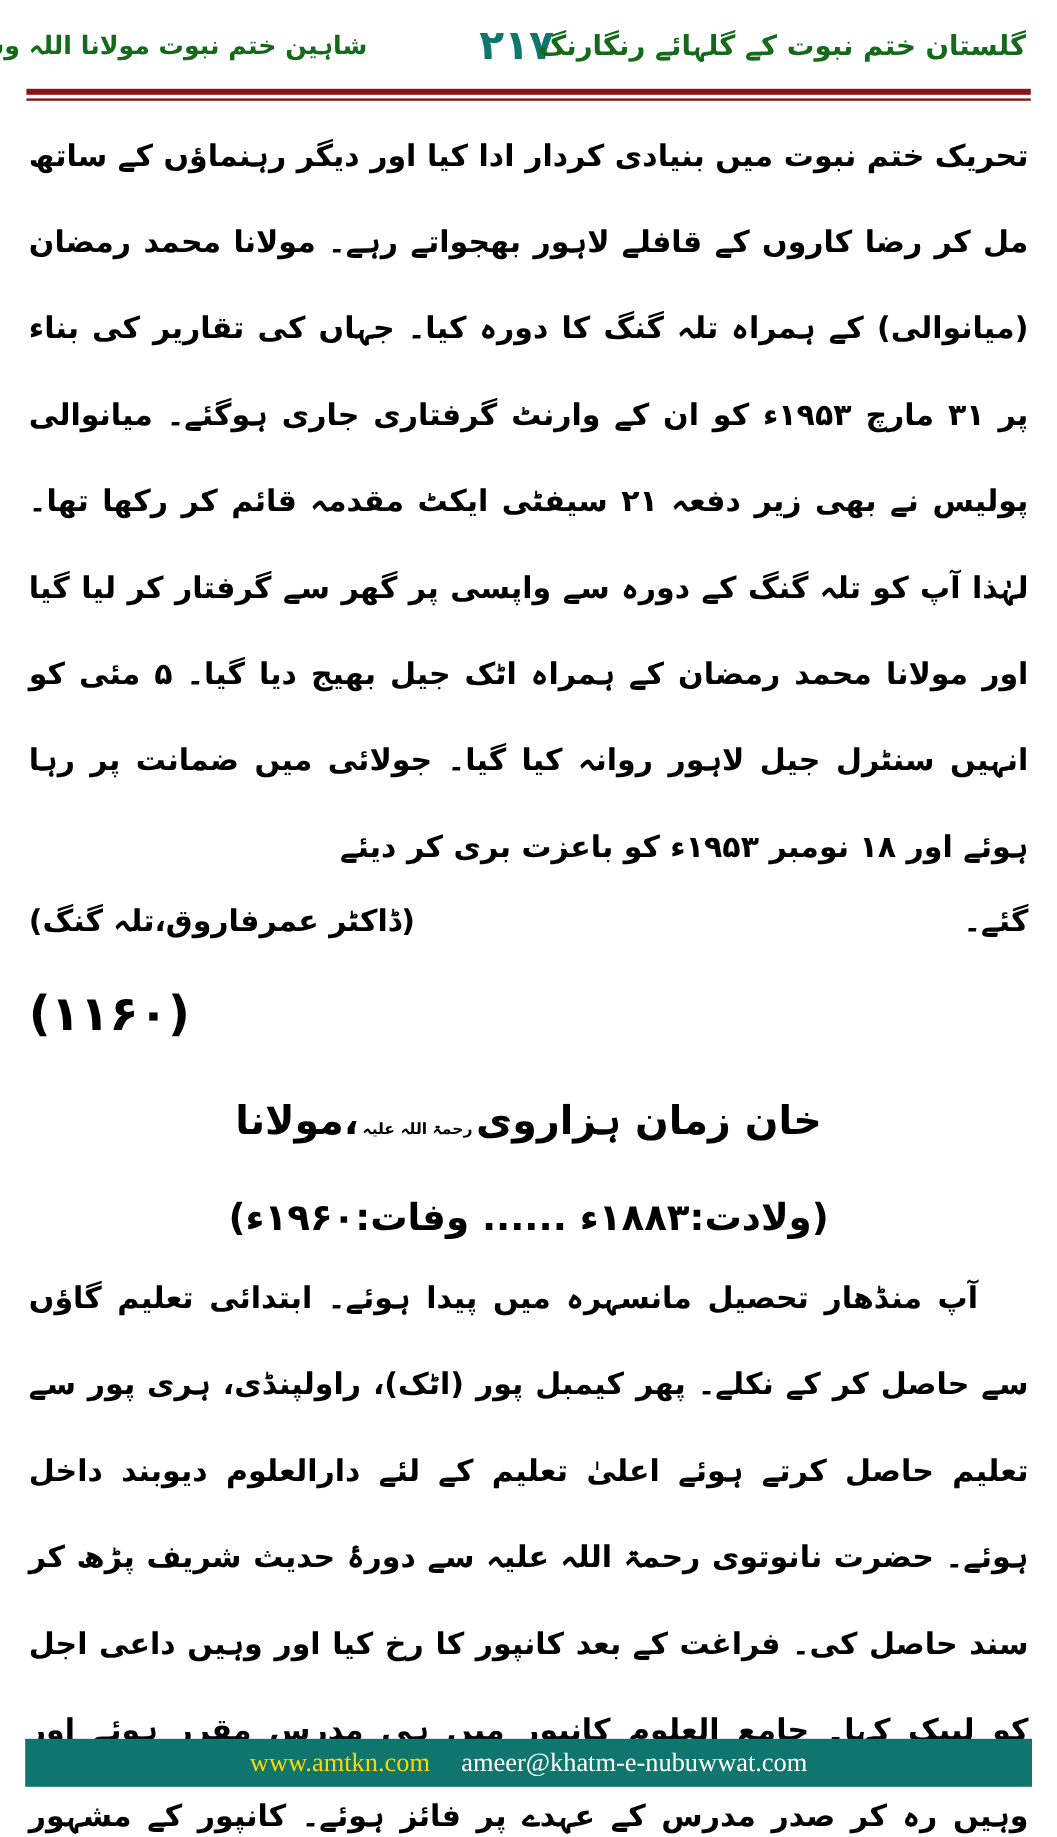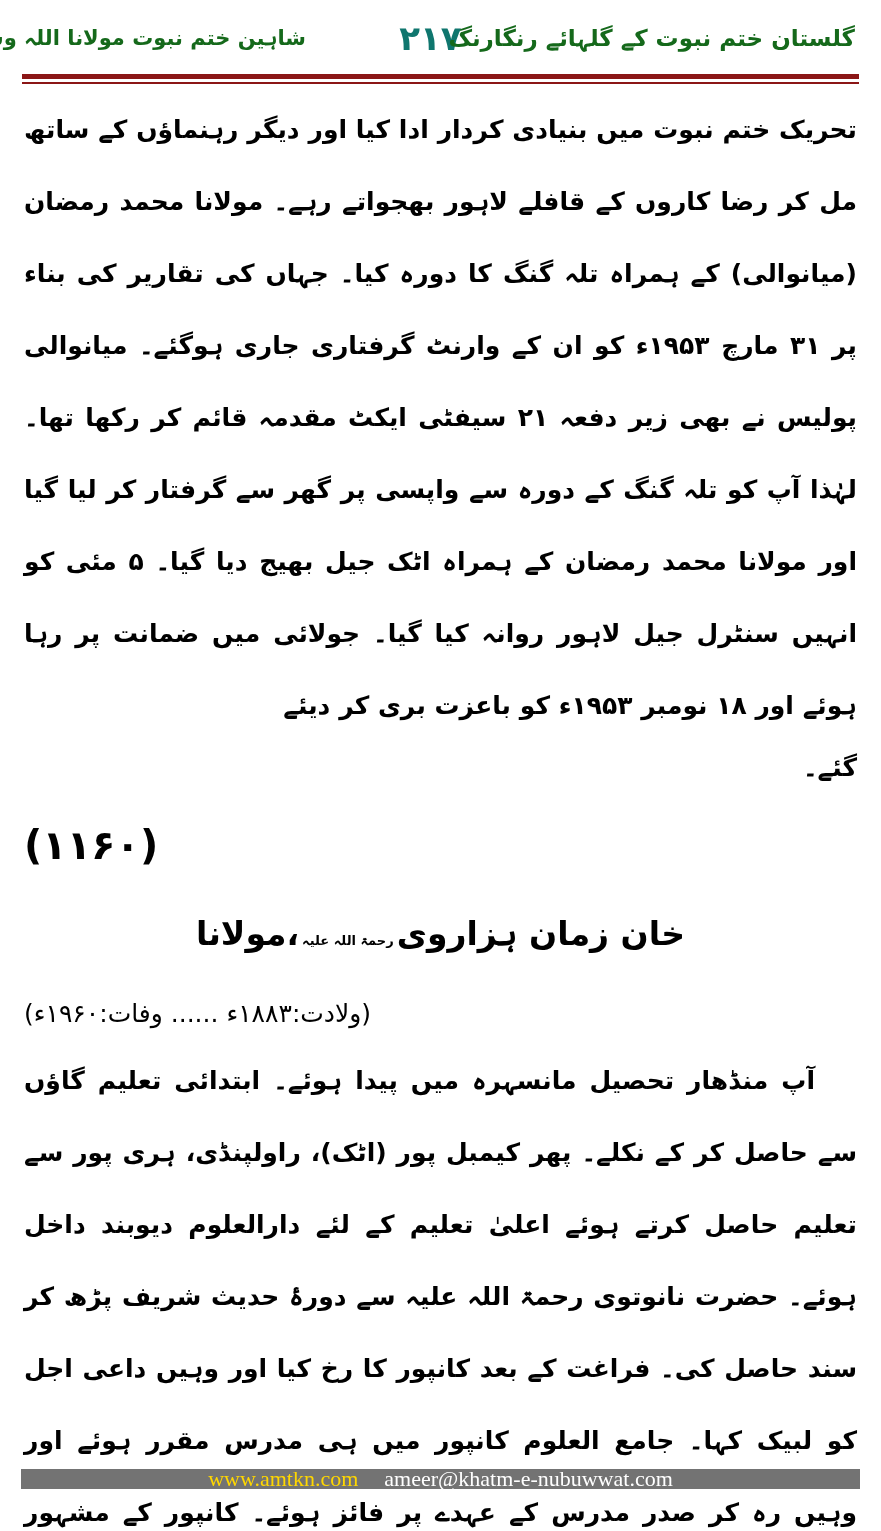--- a/index.html
+++ b/index.html
@@ -80,35 +80,35 @@
     line-height: 72px;
   }
   .honorific {
     font-size: 13px;
     font-weight: bold;
     display: inline-block;
     margin: 0 3px;
     vertical-align: baseline;
   }
   .dates {
-    text-align: left;
-    font-size: 25px;
-    font-weight: normal;
+    text-align: center;
+    font-size: 31px;
+    font-weight: bold;
     margin-top: 14px;
     line-height: 46px;
   }
   .mt-body { margin-top: 8px; }
   
   .footer {
     position: absolute;
     left: 21px;
     right: 21px;
     bottom: 42px;
-    height: 20px;
-    background: #737373;
+    height: 40px;
+    background: #0f766e;
     display: flex;
     align-items: center;
     justify-content: center;
     gap: 26px;
     direction: ltr;
     font-family: "Liberation Serif", serif;
     font-size: 22px;
     white-space: nowrap;
   }
   .f-yellow { color: #ffd700; }
@@ -125,20 +125,21 @@
     <div class="h-side h-right">گلستان ختم نبوت کے گلہائے رنگارنگ</div>
   </div>
 
   <div class="rule"></div>
 
   <div class="content">
 
     <p class="body-text">تحریک ختم نبوت میں بنیادی کردار ادا کیا اور دیگر رہنماؤں کے ساتھ مل کر رضا کاروں کے قافلے لاہور بھجواتے رہے۔ مولانا محمد رمضان (میانوالی) کے ہمراہ تلہ گنگ کا دورہ کیا۔ جہاں کی تقاریر کی بناء پر ۳۱ مارچ ۱۹۵۳ء کو ان کے وارنٹ گرفتاری جاری ہوگئے۔ میانوالی پولیس نے بھی زیر دفعہ ۲۱ سیفٹی ایکٹ مقدمہ قائم کر رکھا تھا۔ لہٰذا آپ کو تلہ گنگ کے دورہ سے واپسی پر گھر سے گرفتار کر لیا گیا اور مولانا محمد رمضان کے ہمراہ اٹک جیل بھیج دیا گیا۔ ۵ مئی کو انہیں سنٹرل جیل لاہور روانہ کیا گیا۔ جولائی میں ضمانت پر رہا ہوئے اور ۱۸ نومبر ۱۹۵۳ء کو باعزت بری کر دیئے</p>
     <div class="endrow">
       <span>گئے۔</span>
+      <span>(ڈاکٹر عمرفاروق،تلہ گنگ)</span>
     </div>
 
     <div class="sec-num">(۱۱۶۰)</div>
     <h2 class="sec-title">
       <span>خان زمان ہزاروی</span><span class="honorific">رحمۃ اللہ علیہ</span><span>،مولانا</span>
     </h2>
     <div class="dates">(ولادت:۱۸۸۳ء ...... وفات:۱۹۶۰ء)</div>
     <p class="body-text indent mt-body">آپ منڈھار تحصیل مانسہرہ میں پیدا ہوئے۔ ابتدائی تعلیم گاؤں سے حاصل کر کے نکلے۔ پھر کیمبل پور (اٹک)، راولپنڈی، ہری پور سے تعلیم حاصل کرتے ہوئے اعلیٰ تعلیم کے لئے دارالعلوم دیوبند داخل ہوئے۔ حضرت نانوتوی رحمۃ اللہ علیہ سے دورۂ حدیث شریف پڑھ کر سند حاصل کی۔ فراغت کے بعد کانپور کا رخ کیا اور وہیں داعی اجل کو لبیک کہا۔ جامع العلوم کانپور میں ہی مدرس مقرر ہوئے اور وہیں رہ کر صدر مدرس کے عہدے پر فائز ہوئے۔ کانپور کے مشہور طبیب اور سیاسی رہنما ڈاکٹر عبدالصمد صدر مسلم لیگ کانپور کی بہن آپ کے نکاح میں آئی۔ جامع العلوم کانپور میں تدریس کے دوران آپ نے ردقادیانیت پر فتویٰ ”قہر یزدانی برجان دجال قادیانی“ میں</p>
     <div class="endrow">
       <span>(فتاویٰ ختم نبوت ج۲ ص۳۲۰)</span>

